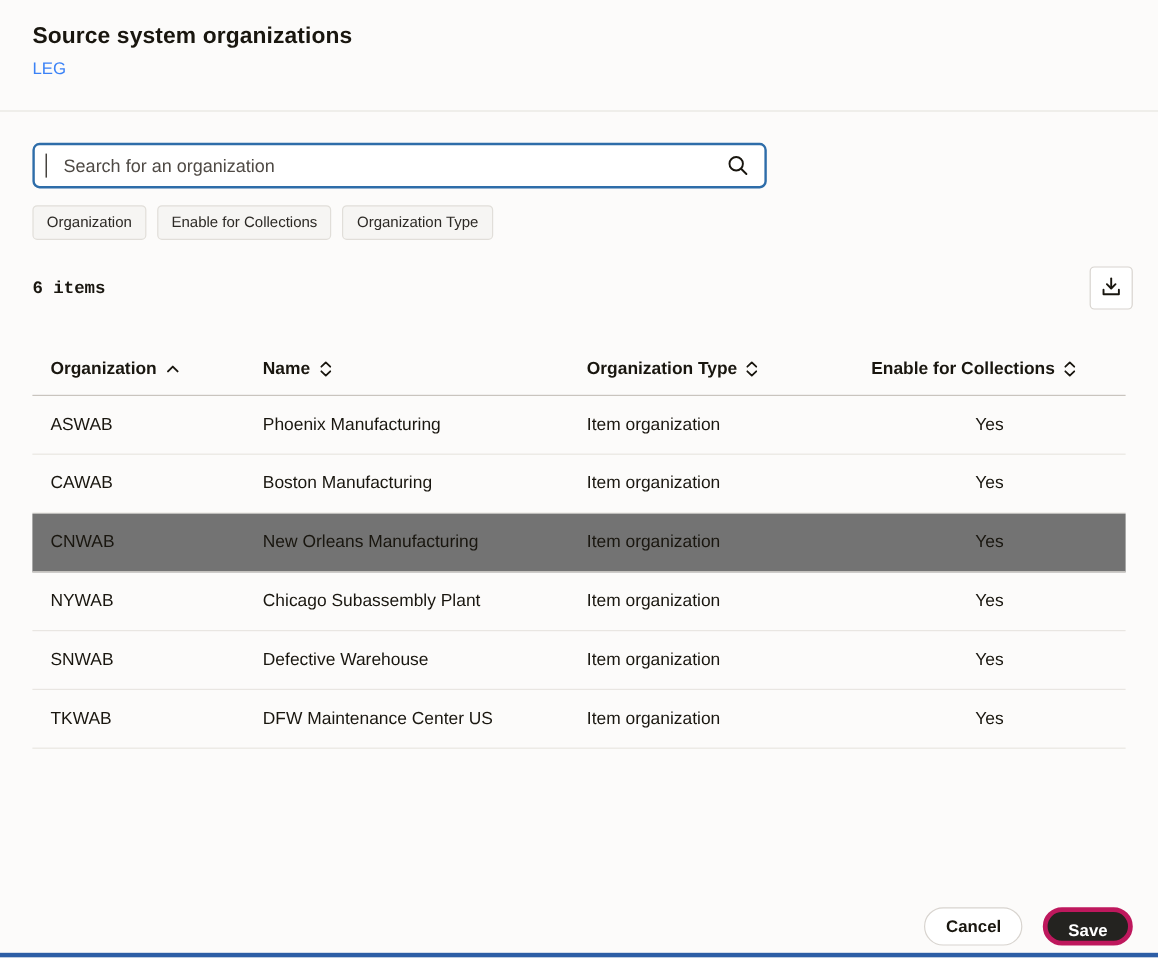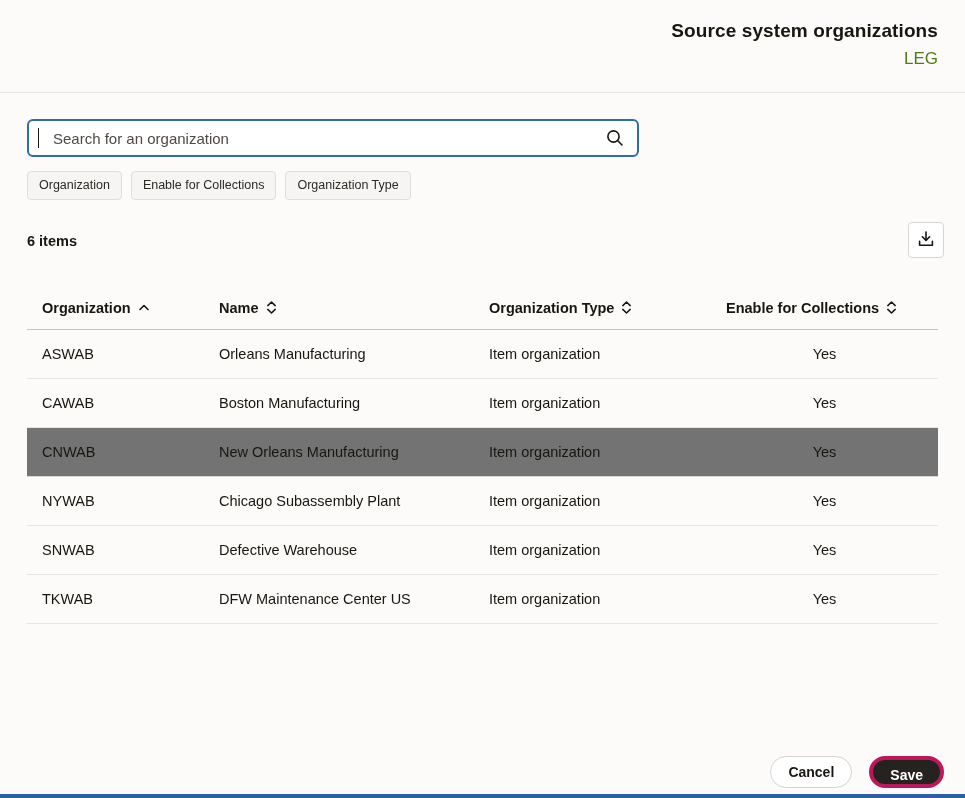--- a/index.html
+++ b/index.html
@@ -6,23 +6,23 @@
   html, body {
     width: 965px; height: 798px;
     font-family: "Liberation Sans", "DejaVu Sans", sans-serif;
     background: #fcfbfa;
     color: #19160f;
     overflow: hidden;
   }
   .app { position: relative; width: 965px; height: 798px; }
 
   
-  .page-header { padding: 20px 27px 0 27px; text-align: right; }
+  .page-header { padding: 20px 27px 0 27px; }
   .page-title { font-size: 19px; font-weight: 700; letter-spacing: 0.1px; }
-  .page-subtitle { font-size: 17px; color: #4d7c0f; margin-top: 7px; }
+  .page-subtitle { font-size: 14px; color: #3b82f6; margin-top: 7px; }
   .header-divider { position: absolute; left: 0; right: 0; top: 92px; height: 1px; background: #e7e4e0; }
 
   
   .search-wrap { position: absolute; left: 27px; top: 119px; width: 612px; height: 38px; }
   .search-input {
     width: 100%; height: 100%;
     border: 2px solid #2e6da9; border-radius: 6px;
     background: #fff; padding: 0 40px 0 24px;
     font-size: 15px; color: #19160f; outline: none;
     font-family: "Liberation Sans", "DejaVu Sans", sans-serif;
@@ -33,21 +33,21 @@
 
   
   .chips { position: absolute; left: 27px; top: 171px; display: flex; gap: 9px; }
   .chip {
     background: #f6f5f3; border: 1px solid #e1ded9; border-radius: 4px;
     padding: 6px 11px; font-size: 12.5px; color: #2c2925; cursor: pointer;
     white-space: nowrap; line-height: 1.2;
   }
 
   
-  .items-count { position: absolute; left: 27px; top: 233px; font-size: 14.5px; font-weight: 700; }
+  .items-count { position: absolute; left: 27px; top: 233px; font-size: 14.5px; font-weight: 700; font-family: Liberation Mono, monospace; }
   .download-button {
     position: absolute; right: 21px; top: 222px; width: 36px; height: 36px;
     background: #fff; border: 1px solid #d8d4cf; border-radius: 4px;
     display: flex; align-items: center; justify-content: center; cursor: pointer;
   }
 
   
   .table { position: absolute; left: 27px; right: 27px; top: 286px; }
   .trow {
     display: grid;
@@ -147,21 +147,21 @@
           <svg width="11" height="15" viewBox="0 0 11 15">
             <path d="M1.8 5.6 L5.5 2 L9.2 5.6" stroke="#19160f" stroke-width="1.5" fill="none" stroke-linecap="round" stroke-linejoin="round"></path>
             <path d="M1.8 9.4 L5.5 13 L9.2 9.4" stroke="#19160f" stroke-width="1.5" fill="none" stroke-linecap="round" stroke-linejoin="round"></path>
           </svg>
         </span>
       </div>
     </div>
 
     <div class="trow tbody-row">
       <div class="td">ASWAB</div>
-      <div class="td">Orleans Manufacturing</div>
+      <div class="td">Phoenix Manufacturing</div>
       <div class="td">Item organization</div>
       <div class="td center">Yes</div>
     </div>
 
     <div class="trow tbody-row">
       <div class="td">CAWAB</div>
       <div class="td">Boston Manufacturing</div>
       <div class="td">Item organization</div>
       <div class="td center">Yes</div>
     </div>

